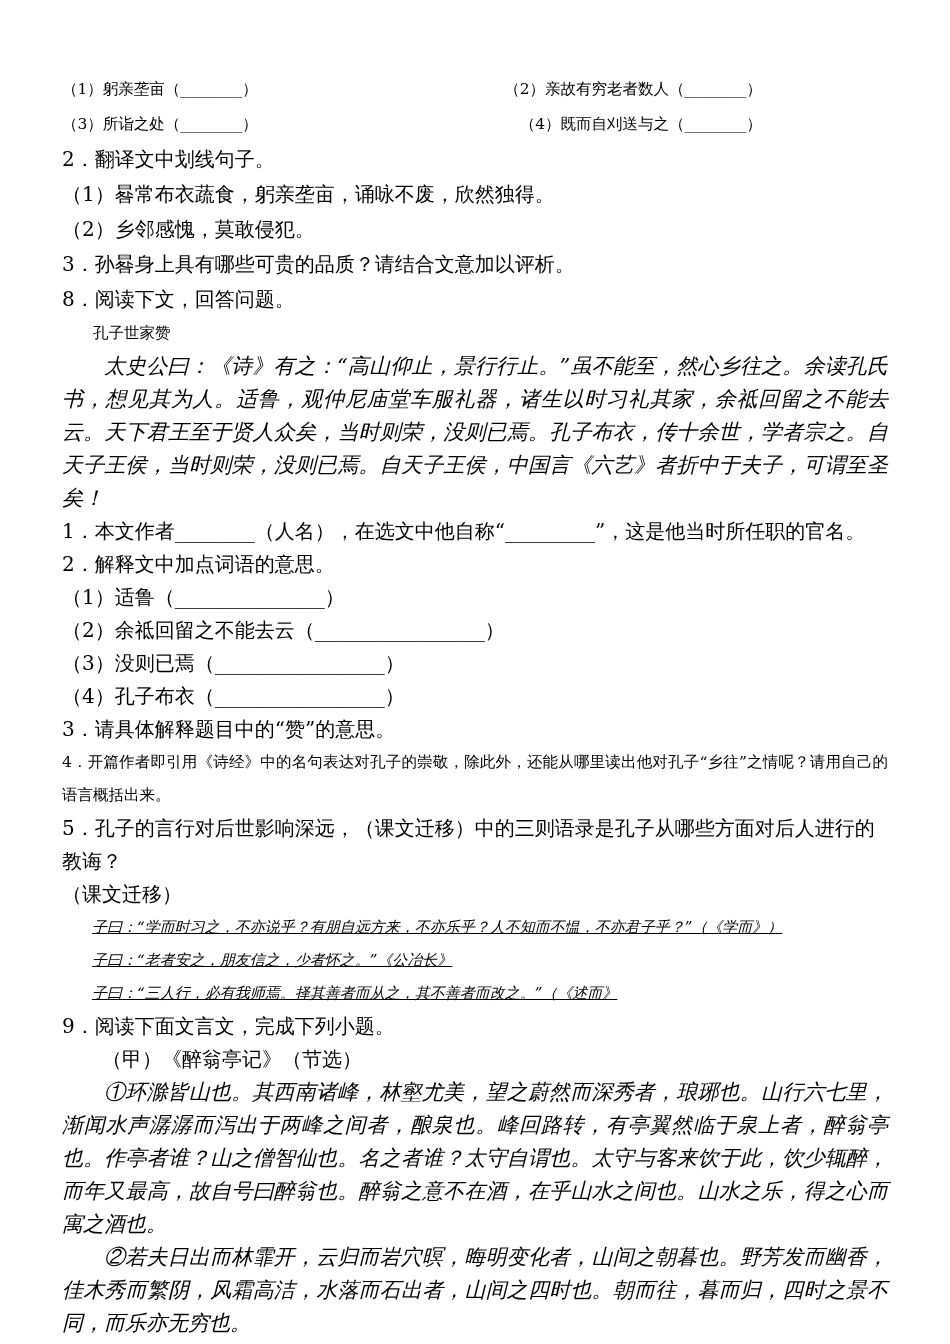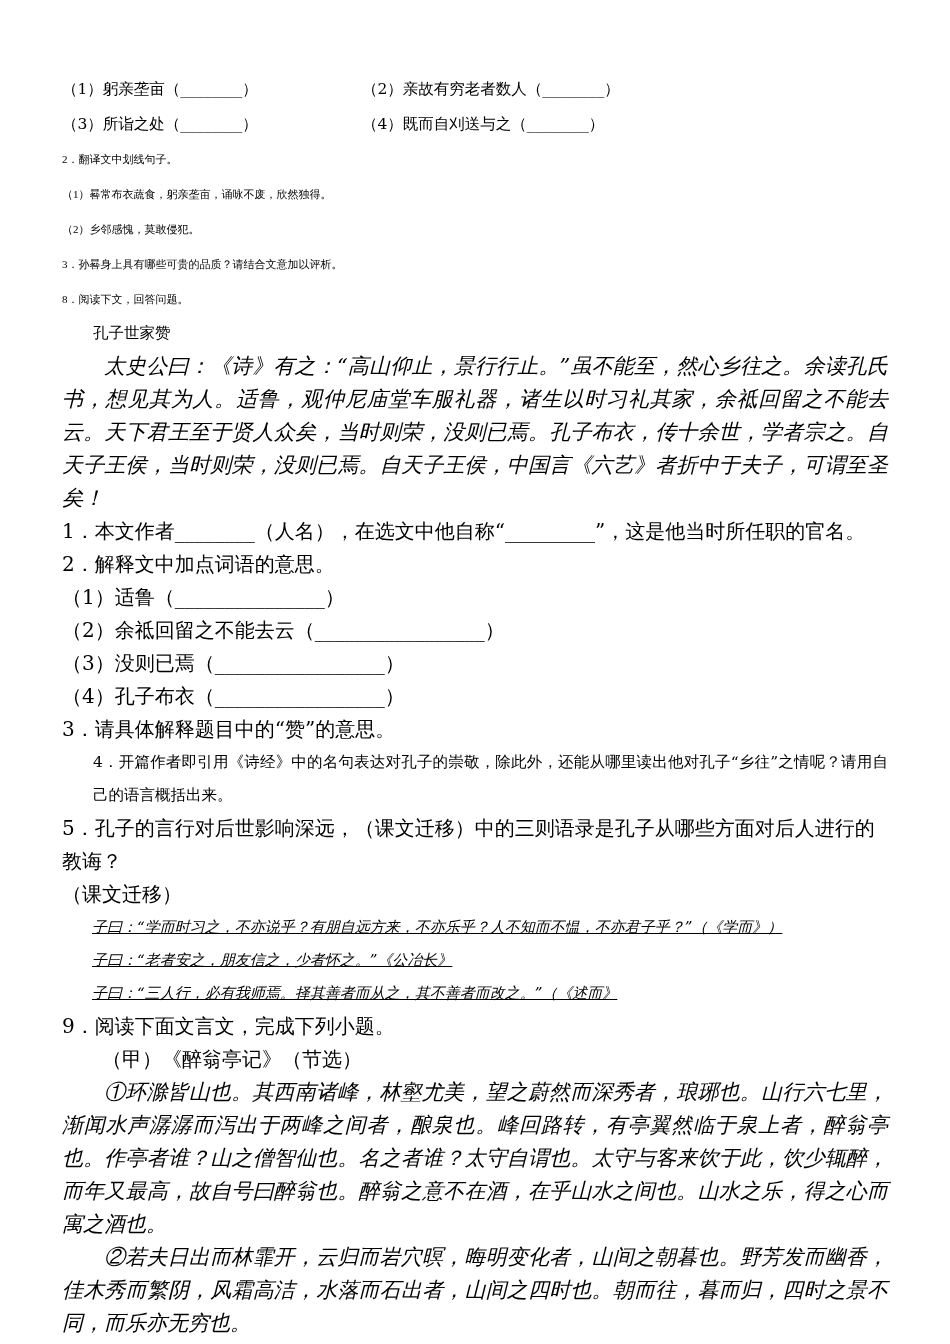--- a/index.html
+++ b/index.html
@@ -15,38 +15,37 @@
     position: relative;
     overflow: hidden;
   }
   .page {
     box-sizing: border-box;
     padding: 72px 62px 40px 62px;
     width: 950px;
     height: 1248px;
   }
   .line {
-    font-size: 11px;
+    font-size: 20px;
     line-height: 35px;
     white-space: nowrap;
-    font-family: Liberation Serif, serif;
   }
   .blk {
     font-size: 15.5px;
     line-height: 31px;
     text-align: justify;
   }
   .q-row {
     display: flex;
     font-size: 15.5px;
     line-height: 35px;
     white-space: nowrap;
   }
   .q-row .c1 { width: 300px; }
-  .q-row .c2 { width: 400px; }
+  .q-row .c2 { width: 400px; text-align: right; }
   .classic {
     font-size: 21px;
     line-height: 33px;
     text-align: justify;
     font-style: italic;
   }
   .classic2 {
     font-size: 15px;
     line-height: 33px;
     text-align: justify;
@@ -90,21 +89,21 @@
   <div class="num-line">1．本文作者________（人名），在选文中他自称“_________”，这是他当时所任职的官名。</div>
   <div class="num-line">2．解释文中加点词语的意思。</div>
 
   <div class="num-line">（1）适鲁（_______________）</div>
   <div class="num-line">（2）余祗回留之不能去云（_________________）</div>
   <div class="num-line">（3）没则已焉（_________________）</div>
   <div class="num-line">（4）孔子布衣（_________________）</div>
 
   <div class="num-line">3．请具体解释题目中的“赞”的意思。</div>
 
-  <div class="blk" style="line-height:33px;margin-left:31px;">4．开篇作者即引用《诗经》中的名句表达对孔子的崇敬，除此外，还能从哪里读出他对孔子“乡往”之情呢？请用自己的语言概括出来。</div>
+  <div class="blk" style="line-height:33px;">4．开篇作者即引用《诗经》中的名句表达对孔子的崇敬，除此外，还能从哪里读出他对孔子“乡往”之情呢？请用自己的语言概括出来。</div>
 
   <div class="num-line">5．孔子的言行对后世影响深远，（课文迁移）中的三则语录是孔子从哪些方面对后人进行的教诲？</div>
 
   <div class="num-line">（课文迁移）</div>
 
   <div class="classic2 para-ind">子曰：“学而时习之，不亦说乎？有朋自远方来，不亦乐乎？人不知而不愠，不亦君子乎？”（《学而》）</div>
   <div class="classic2 para-ind">子曰：“老者安之，朋友信之，少者怀之。”《公冶长》</div>
   <div class="classic2 para-ind">子曰：“三人行，必有我师焉。择其善者而从之，其不善者而改之。”（《述而》</div>
 
   <div class="num-line">9．阅读下面文言文，完成下列小题。</div>

